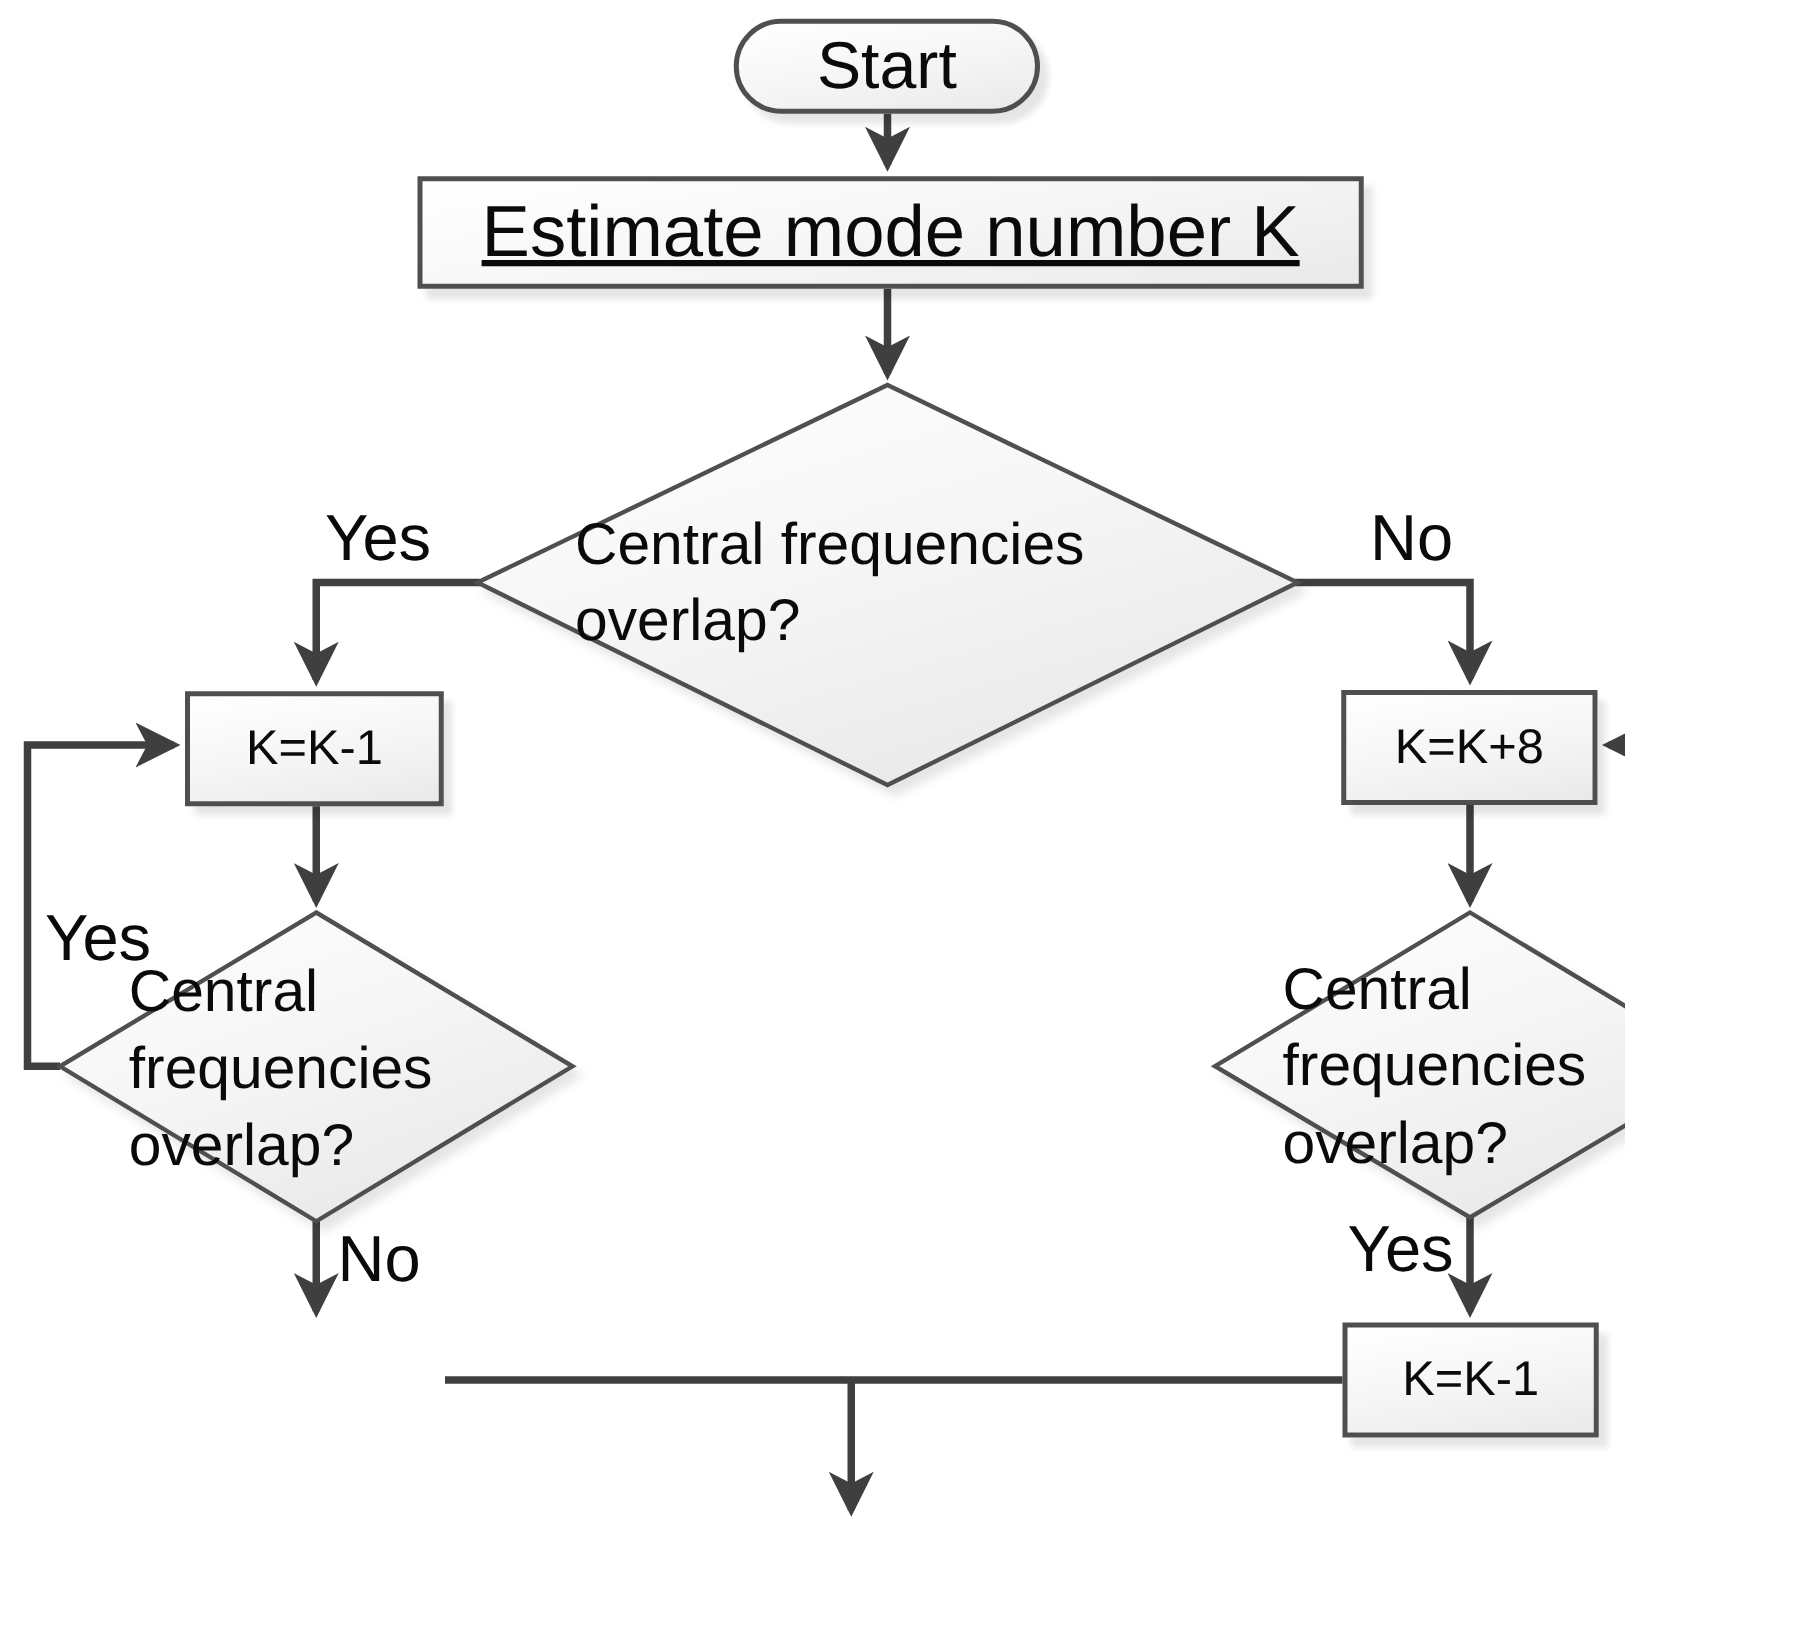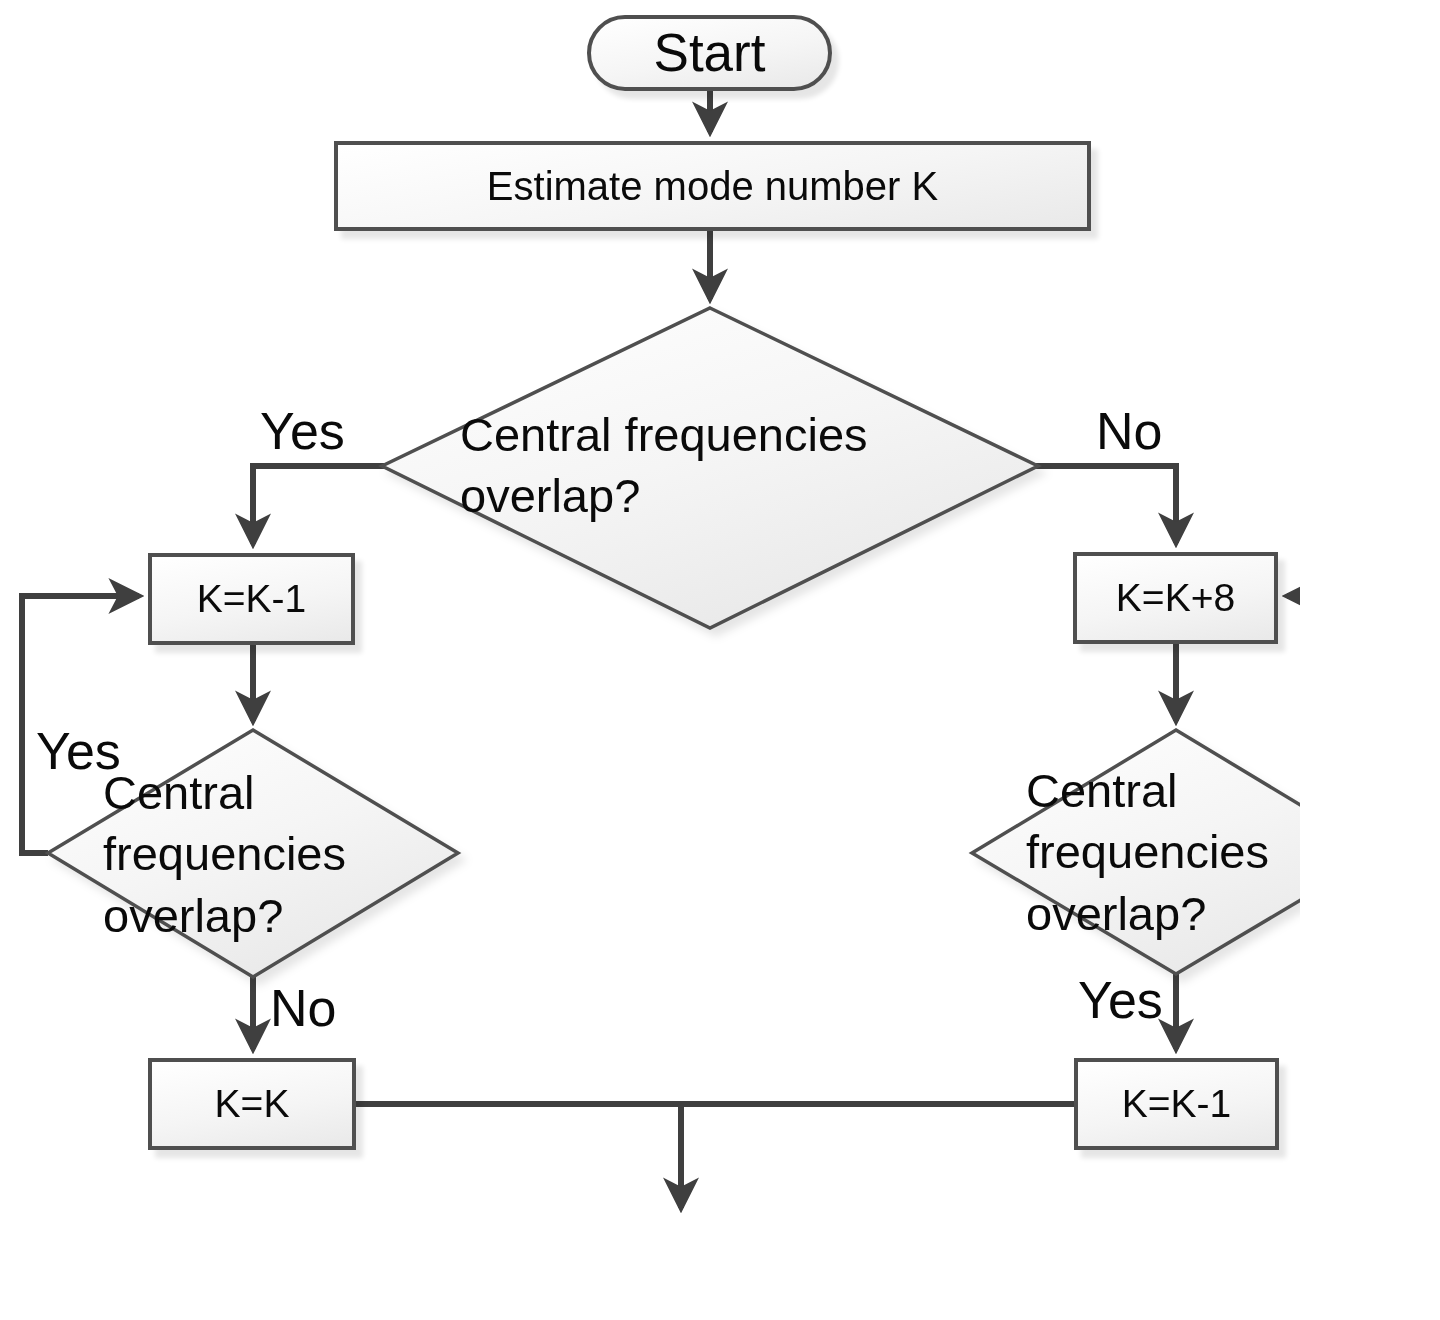--- a/index.html
+++ b/index.html
@@ -43,21 +43,21 @@
     align-items: center;
     justify-content: center;
     background: linear-gradient(170deg, var(--shape-fill-top) 0%, #f5f5f5 55%, var(--shape-fill-bottom) 100%);
     border: 4px solid var(--border);
     box-shadow: 7px 8px 5px rgba(0,0,0,0.10);
     text-align: center;
   }
   .node.terminator { border-radius: 40px; }
   .node-label { font-size: 39px; line-height: 1.1; }
   .terminator .node-label { font-size: 53px; }
-  .process-wide .node-label { font-size: 40px; white-space: nowrap; }
+  .process-wide .node-label { font-size: 58px; white-space: nowrap; text-decoration: underline; }
   .diamond-text {
     position: absolute;
     display: flex;
     align-items: center;
     justify-content: center;
     text-align: left;
     font-size: 47px;
     line-height: 1.3;
   }
   .edge-label {
@@ -110,23 +110,20 @@
   </div>
 
   <div class="node" style="left:148px; top:553px; width:207px; height:92px;">
     <span class="node-label">K=K-1</span>
   </div>
 
   <div class="node" style="left:1073px; top:552px; width:205px; height:92px;">
     <span class="node-label">K=K+8</span>
   </div>
 
-  <div class="node" style="left:148px; top:1058px; width:208px; height:92px;">
-    <span class="node-label">K=K</span>
-  </div>
 
   <div class="node" style="left:1074px; top:1058px; width:205px; height:92px;">
     <span class="node-label">K=K-1</span>
   </div>
 
 
   <div class="diamond-text" style="left:460px; top:385px; width:500px; height:160px;">Central frequencies overlap?</div>
   <div class="diamond-text" style="left:103px; top:758px; width:300px; height:192px;">Central frequencies overlap?</div>
   <div class="diamond-text" style="left:1026px; top:756px; width:300px; height:192px;">Central frequencies overlap?</div>
 

